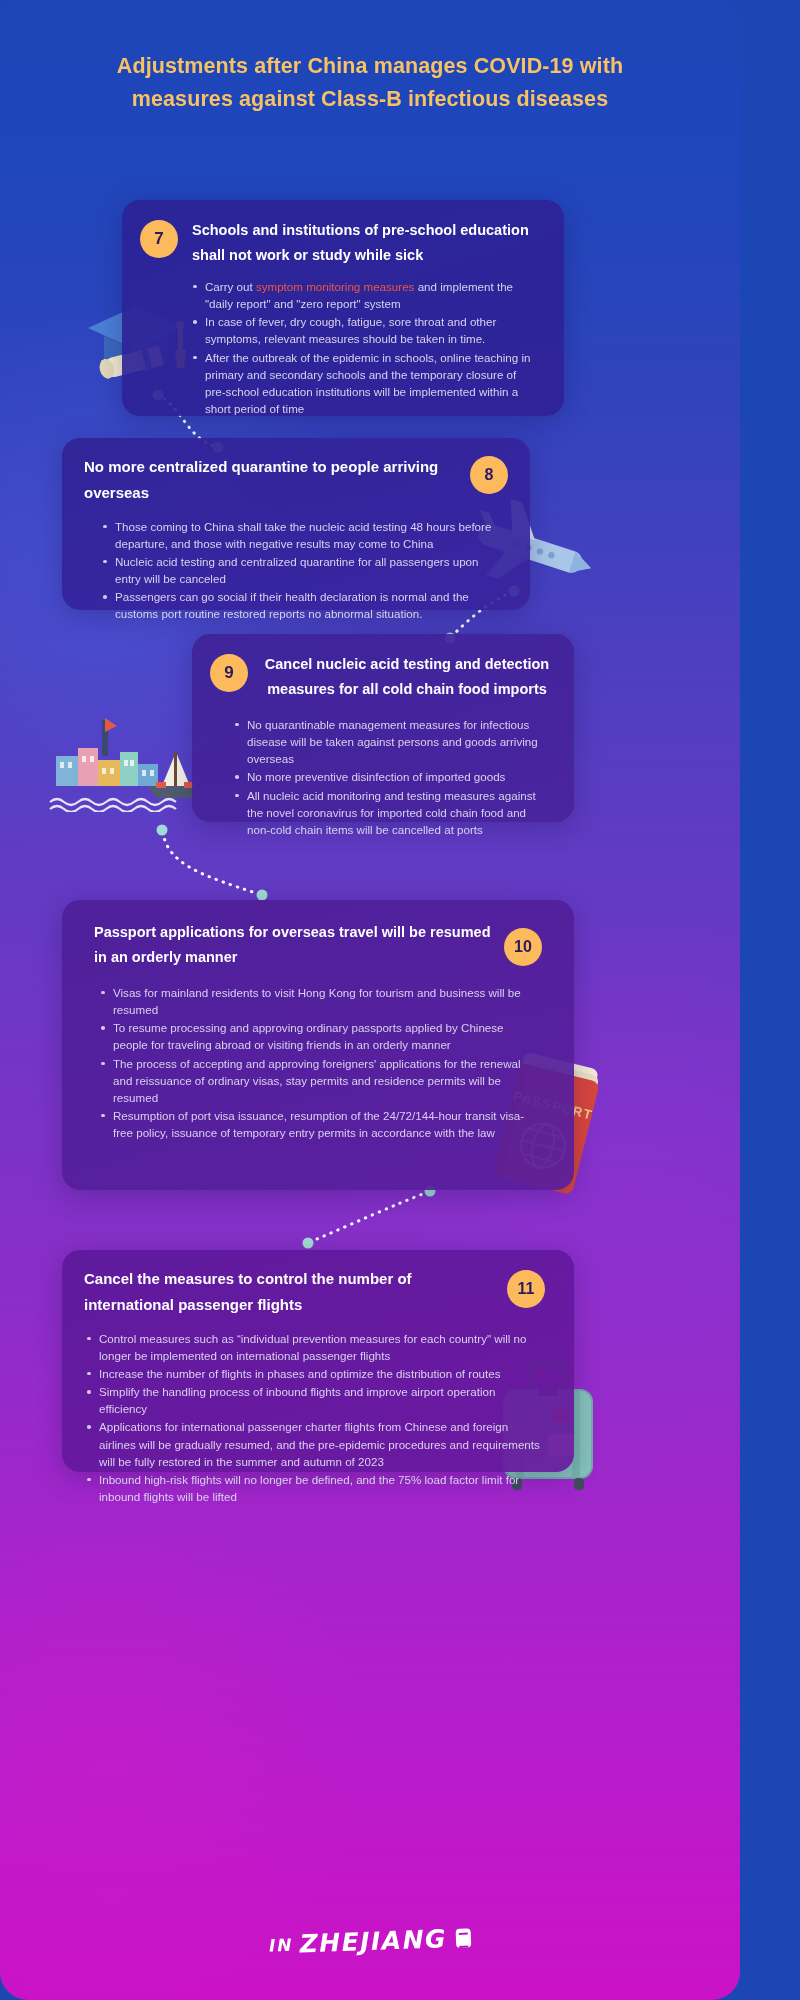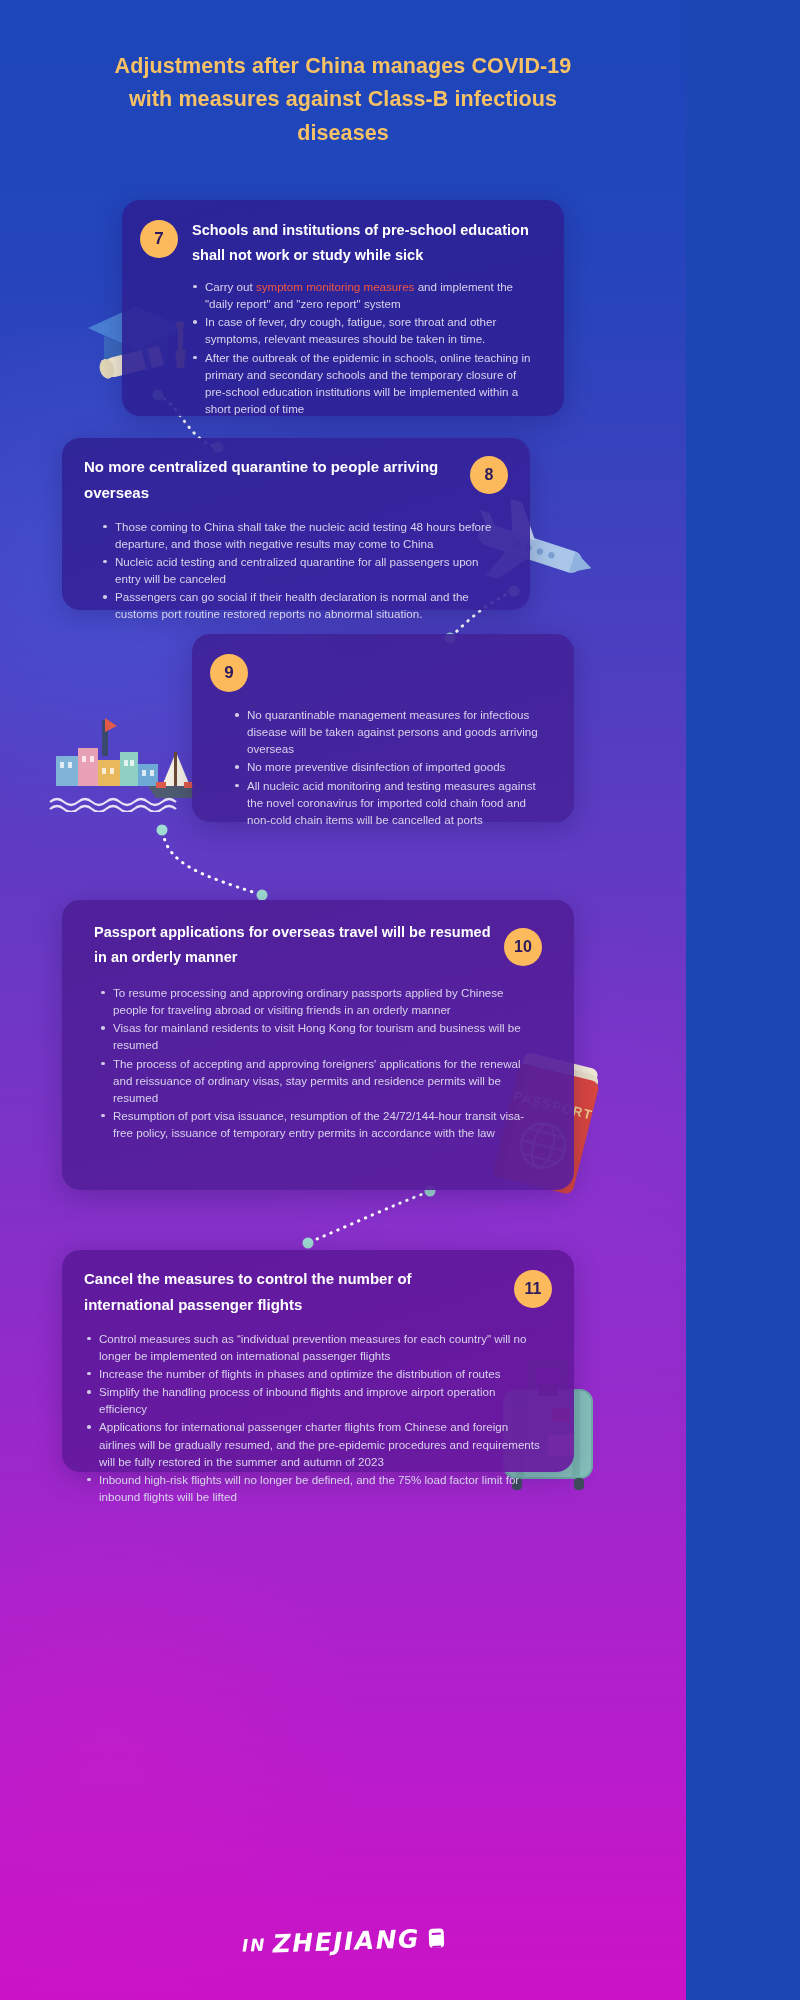--- a/index.html
+++ b/index.html
@@ -7,39 +7,40 @@
   body {
     width: 800px;
     height: 2000px;
     font-family: "Liberation Sans", sans-serif;
     background: #1b46b4;
     overflow: hidden;
   }
 
   .poster {
     position: relative;
-    width: 686px;
+    width: 740px;
     height: 2000px;
     background:
       linear-gradient(180deg,
         #1d46b8 0%,
         #1f46bb 8%,
         #2a44bc 16%,
         #3a42be 24%,
         #4b3fc0 32%,
         #5b3cc2 40%,
         #6a38c4 48%,
         #7a33c6 56%,
         #8a2ec8 64%,
         #9a28ca 72%,
         #aa22cb 80%,
         #b81ccb 88%,
         #c416c8 95%,
         #cb12c6 100%);
     overflow: hidden;
+    border-radius: 28px;
   }
 
   
   .glow {
     position: absolute;
     border-radius: 50%;
     pointer-events: none;
   }
   .glow.a { left: -180px; top: 300px; width: 560px; height: 560px;
             background: radial-gradient(circle, rgba(70,90,220,.55) 0%, rgba(70,90,220,0) 70%); }
@@ -155,21 +156,21 @@
     width: 38px; height: 38px;
     border-radius: 50%;
     background: #fcba5c;
     color: #2b1a5e;
     font-size: 16px;
     font-weight: bold;
     display: flex; align-items: center; justify-content: center;
   }
   .badge-float.b8  { right: 22px; top: 18px; }
   .badge-float.b10 { right: 32px; top: 28px; }
-  .badge-float.b11 { right: 22px; top: 20px; }
+  .badge-float.b11 { right: 29px; top: 20px; }
 
   
   .connector { position: absolute; pointer-events: none; }
 
   
   .illo { position: absolute; pointer-events: none; }
 
   
   .footer {
     position: absolute;
@@ -352,36 +353,37 @@
     <ul class="bullets body8">
       <li>Those coming to China shall take the nucleic acid testing 48 hours before departure, and those with negative results may come to China</li>
       <li>Nucleic acid testing and centralized quarantine for all passengers upon entry will be canceled</li>
       <li>Passengers can go social if their health declaration is normal and the customs port routine restored reports no abnormal situation.</li>
     </ul>
   </div>
 
   <div class="card c9">
     <div class="card-head">
       <div class="badge">9</div>
+      <div class="card-title c9t">Cancel nucleic acid testing and detection measures for all cold chain food imports</div>
     </div>
     <ul class="bullets body9">
       <li>No quarantinable management measures for infectious disease will be taken against persons and goods arriving overseas</li>
       <li>No more preventive disinfection of imported goods</li>
       <li>All nucleic acid monitoring and testing measures against the novel coronavirus for imported cold chain food and non-cold chain items will be cancelled at ports</li>
     </ul>
   </div>
 
   <div class="card c10">
     <div class="badge-float b10">10</div>
     <div class="c10title-wrap">
       <div class="card-title">Passport applications for overseas travel will be resumed in an orderly manner</div>
     </div>
     <ul class="bullets body10">
+      <li>Visas for mainland residents to visit Hong Kong for tourism and business will be resumed</li>
       <li>To resume processing and approving ordinary passports applied by Chinese people for traveling abroad or visiting friends in an orderly manner</li>
-      <li>Visas for mainland residents to visit Hong Kong for tourism and business will be resumed</li>
       <li>The process of accepting and approving foreigners' applications for the renewal and reissuance of ordinary visas, stay permits and residence permits will be resumed</li>
       <li>Resumption of port visa issuance, resumption of the 24/72/144-hour transit visa-free policy, issuance of temporary entry permits in accordance with the law</li>
     </ul>
   </div>
 
   <div class="card c11">
     <div class="badge-float b11">11</div>
     <div class="c11title-wrap">
       <div class="card-title c8t">Cancel the measures to control the number of international passenger flights</div>
     </div>

